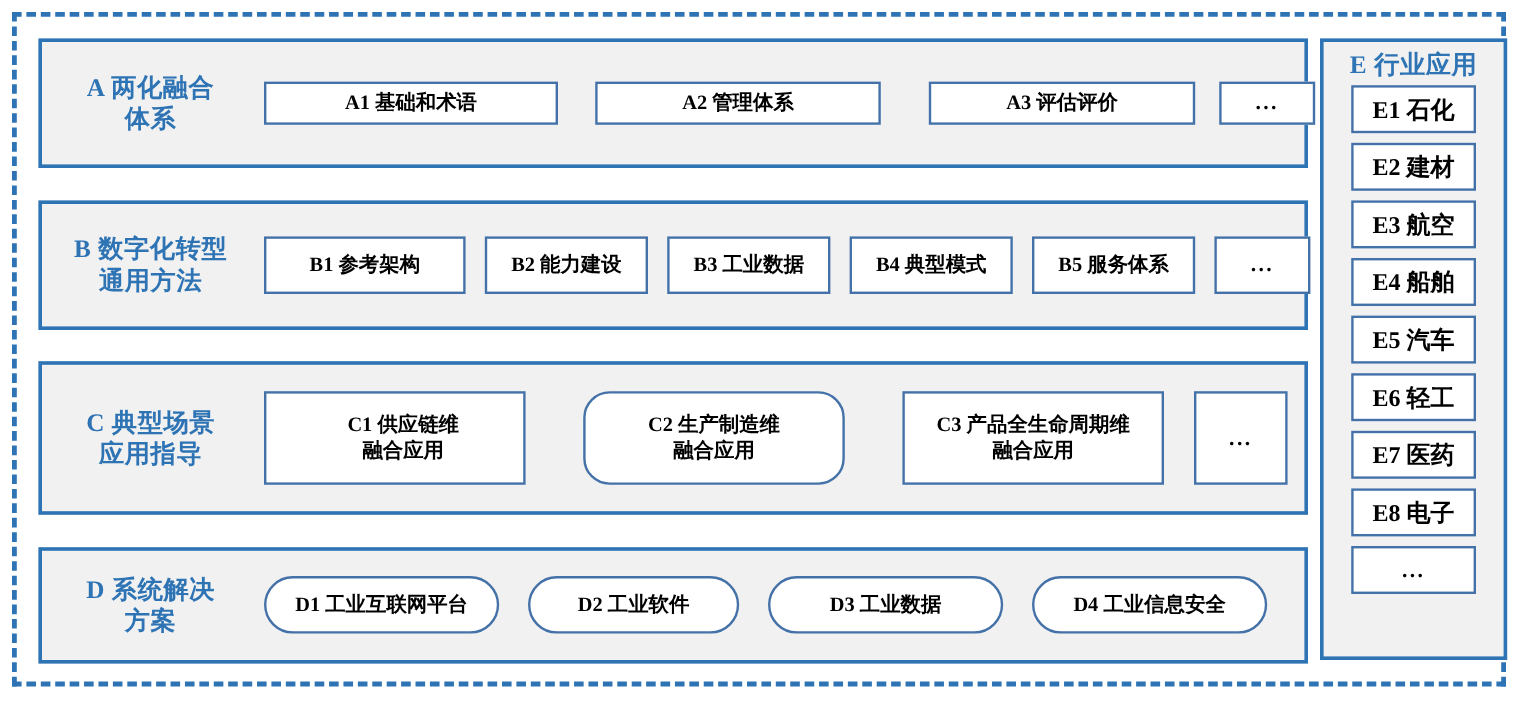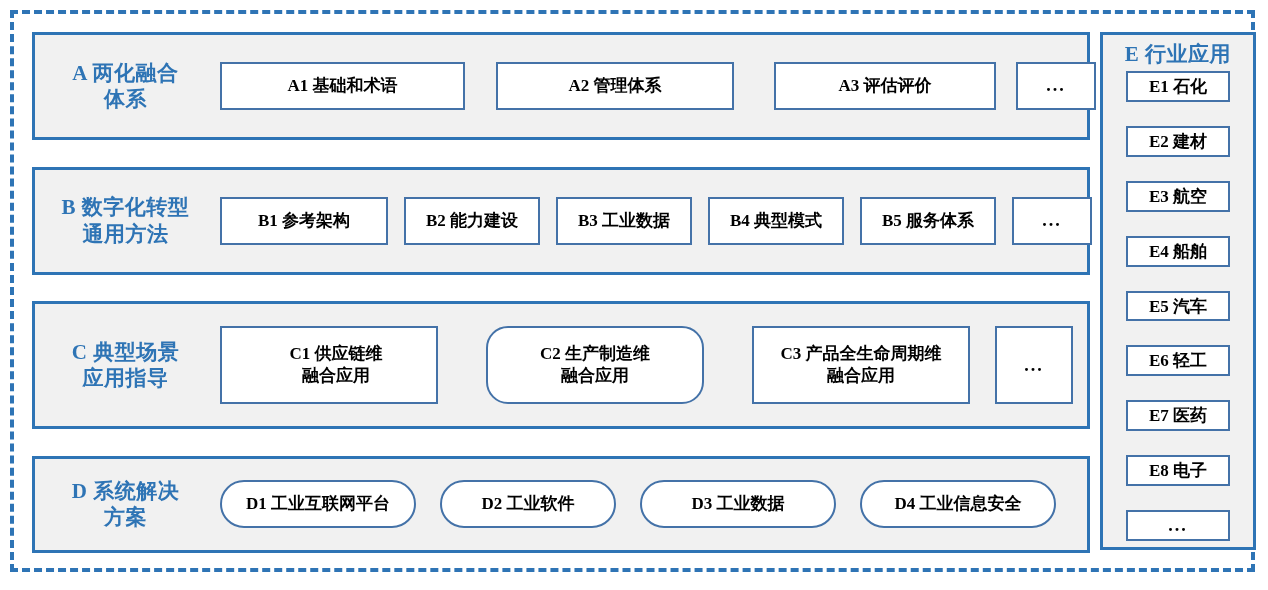--- a/index.html
+++ b/index.html
@@ -84,21 +84,21 @@
     color: #000000;
     line-height: 1.3;
     padding: 4px 6px;
   }
   .item-box.ellipsis {
     font-size: 18px;
     letter-spacing: 2px;
   }
 
   
-  .row-a .item-box { height: 48px; }
+  .row-a .item-box { height: 36px; }
   .row-a .ib-a1 { width: 245px; margin-left: 10px; }
   .row-a .ib-a2 { width: 238px; margin-left: 31px; }
   .row-a .ib-a3 { width: 222px; margin-left: 40px; }
   .row-a .ib-ad { width: 80px;  margin-left: 20px; }
 
   
   .row-b .item-box { height: 48px; }
   .row-b .ib-b1 { width: 168px; margin-left: 10px; }
   .row-b .ib-b2 { width: 136px; margin-left: 16px; }
   .row-b .ib-b3 { width: 136px; margin-left: 16px; }
@@ -150,23 +150,23 @@
   .industry-item {
     width: 104px;
     height: 40px;
     background: #FFFFFF;
     border: 2px solid #4472A8;
     box-sizing: border-box;
     display: flex;
     align-items: center;
     justify-content: center;
     font-weight: bold;
-    font-size: 17px;
+    font-size: 20px;
     color: #000000;
-    margin-bottom: 24px;
+    margin-bottom: 8px;
   }
   .industry-item.ellipsis {
     font-size: 18px;
     letter-spacing: 2px;
   }
   .industry-item:last-child { margin-bottom: 0; }
 </style>
 </head>
 <body>
 

